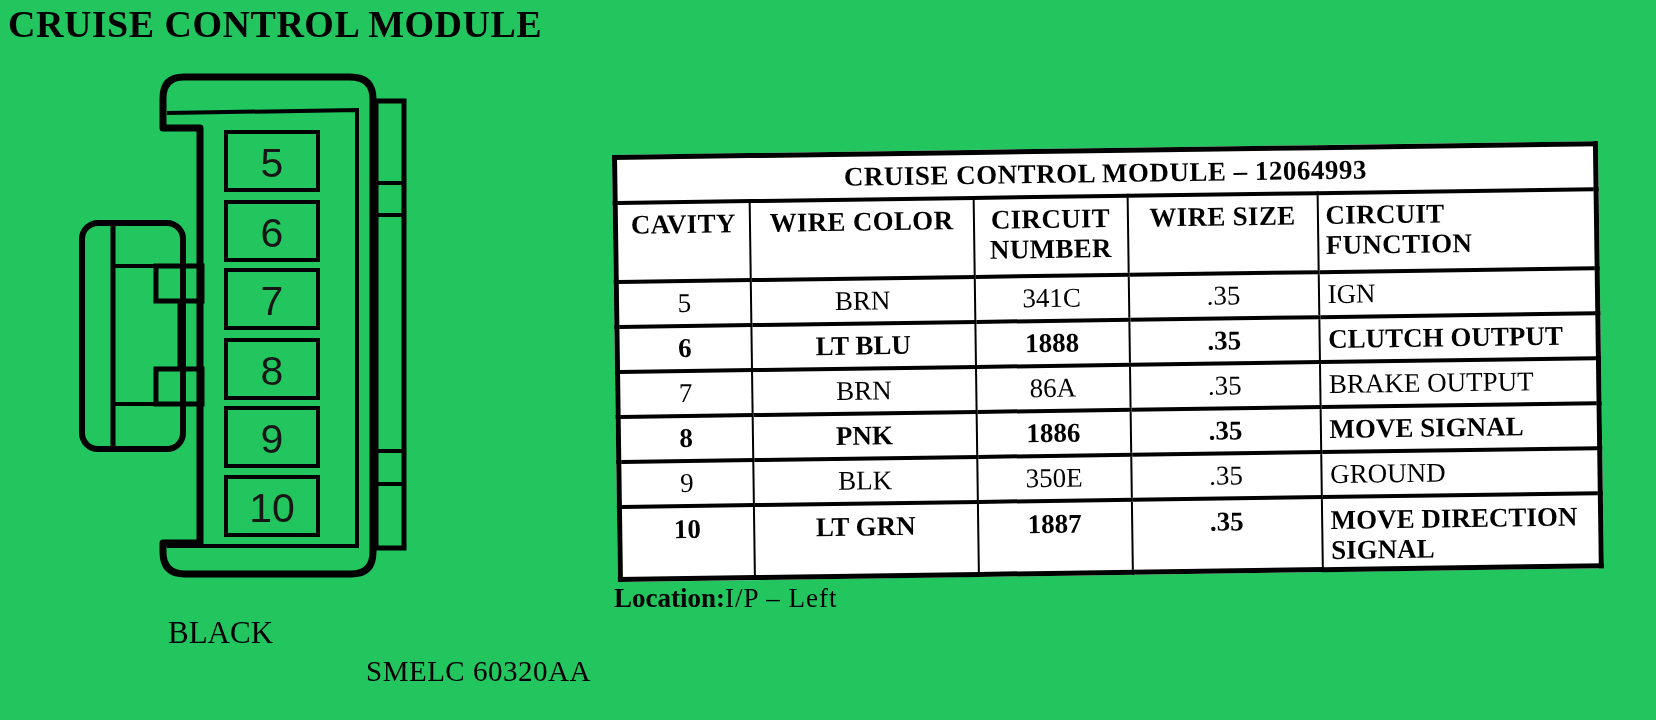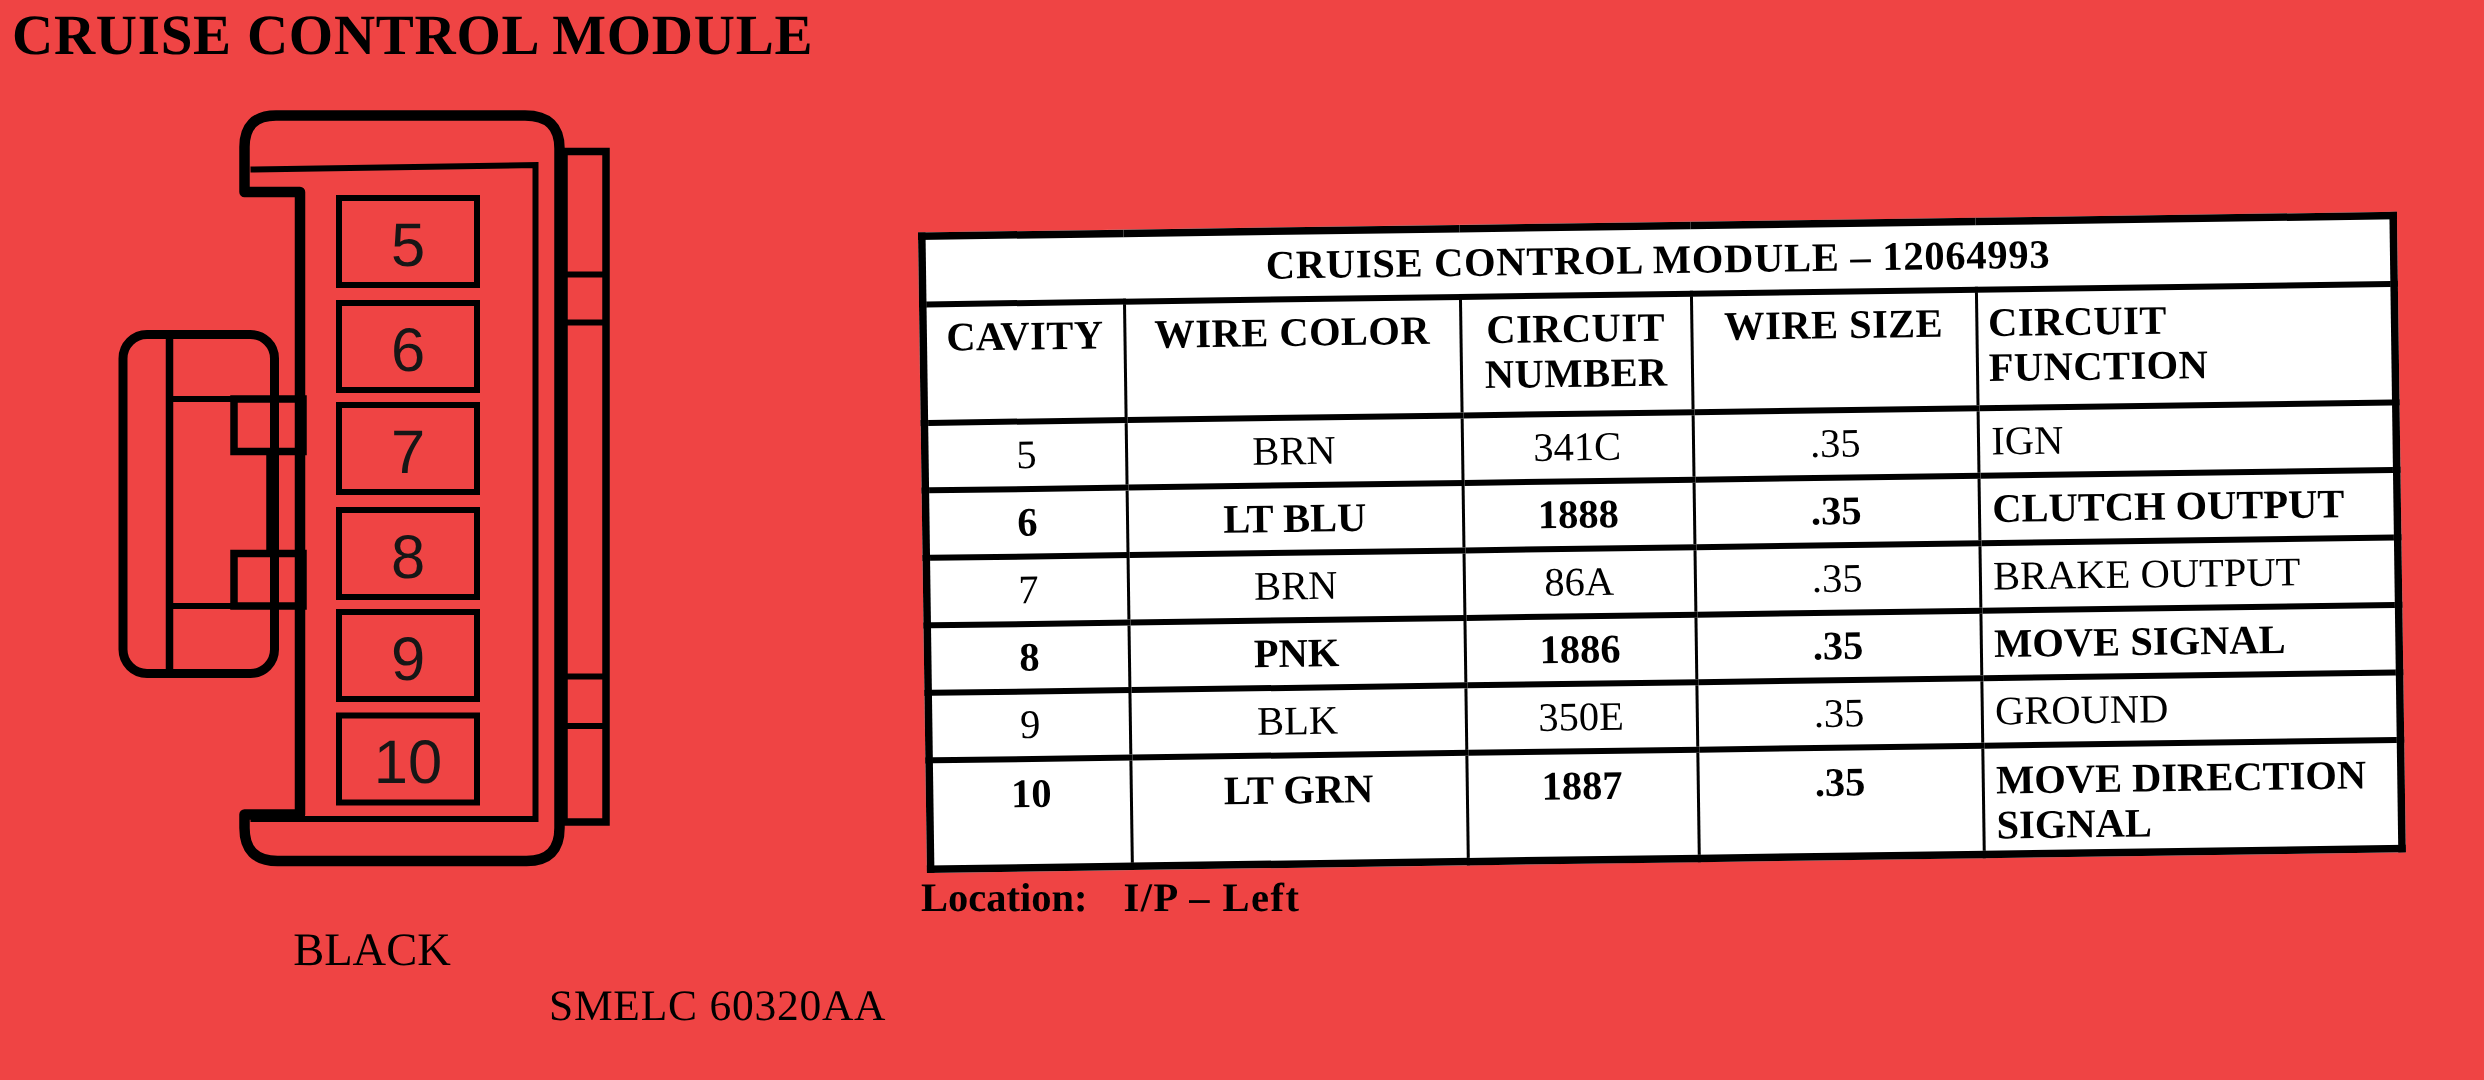--- a/index.html
+++ b/index.html
@@ -1,39 +1,39 @@
 <!DOCTYPE html>
 <html><head>
 <meta charset="utf-8">
 <style>
   html,body{margin:0;padding:0;background:#ffffff;}
   .page{
     position:relative;
     width:1656px;height:720px;
-    background:#ef4444;
+    background:#22c55e;
     overflow:hidden;
     font-family:"Liberation Serif", serif;
     color:#000;
   }
   
   .page-title{
     position:absolute;left:8px;top:2px;
     font-size:38px;font-weight:bold;letter-spacing:.5px;
     font-family:"Liberation Serif", serif;
     margin:0;
   }
   
   .connector-svg{position:absolute;left:60px;top:60px;}
   .cav-num{
     font-family:"Liberation Sans", sans-serif;
     font-size:41px;fill:#161616;font-weight:400;
   }
   .conn-caption{
     position:absolute;left:168px;top:616px;width:160px;
-    text-align:center;line-height:33px;font-size:31px;
+    text-align:left;line-height:33px;font-size:31px;
   }
   .doc-code{
     position:absolute;left:366px;top:655px;
     font-size:29px;letter-spacing:.5px;
   }
   
   .tbl-wrap{
     position:absolute;left:612px;top:155px;
     transform:rotate(-0.8deg);transform-origin:0 0;
   }
@@ -63,21 +63,21 @@
   tr.data-row.last td{height:62px;vertical-align:top;padding-top:6px;}
   tr.data-row.alt td{font-weight:bold;}
   
   table.pinout{border:5px solid #000;}
   
   .location{
     position:absolute;left:614px;top:583px;
     font-size:27px;
   }
   .location .loc-label{font-weight:bold;font-family:Liberation Serif, serif;}
-  .location .loc-value{margin-left:24px;letter-spacing:1px;font-weight:bold;}
+  .location .loc-value{margin-left:0;letter-spacing:1px;}
 </style>
 </head>
 <body>
 
 <div class="page">
 
   <h1 class="page-title">CRUISE CONTROL MODULE</h1>
 
   <svg class="connector-svg" width="360" height="525" viewBox="60 60 360 525">
     <g fill="none" stroke="#000">

